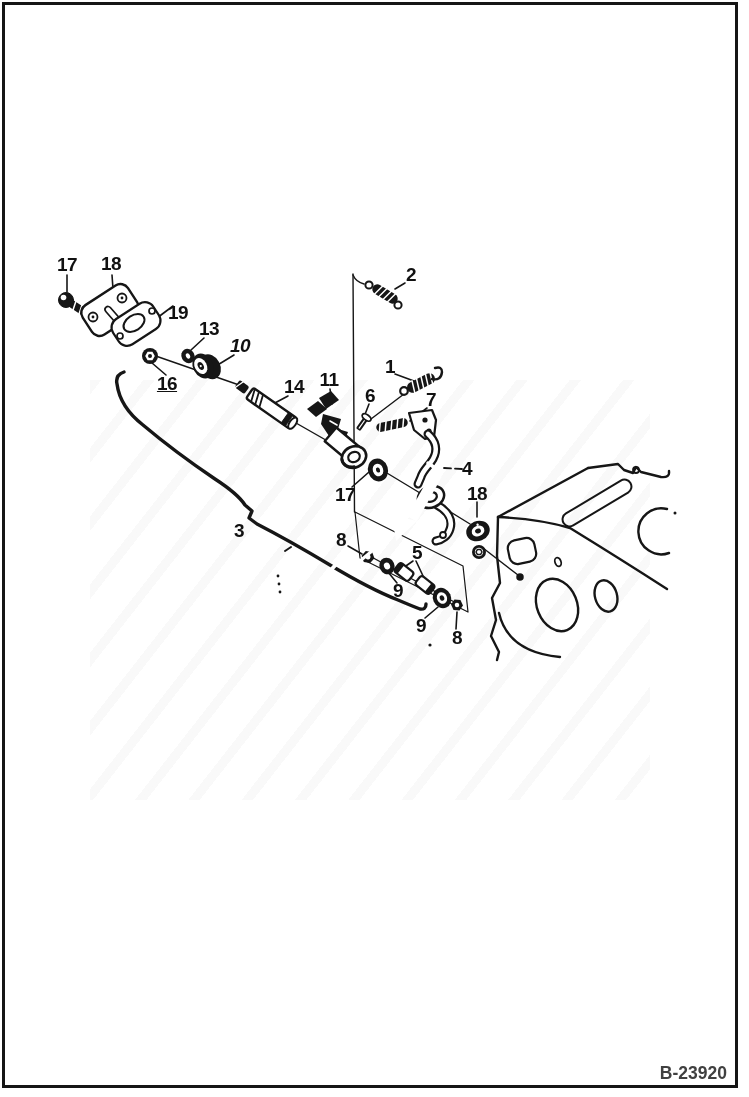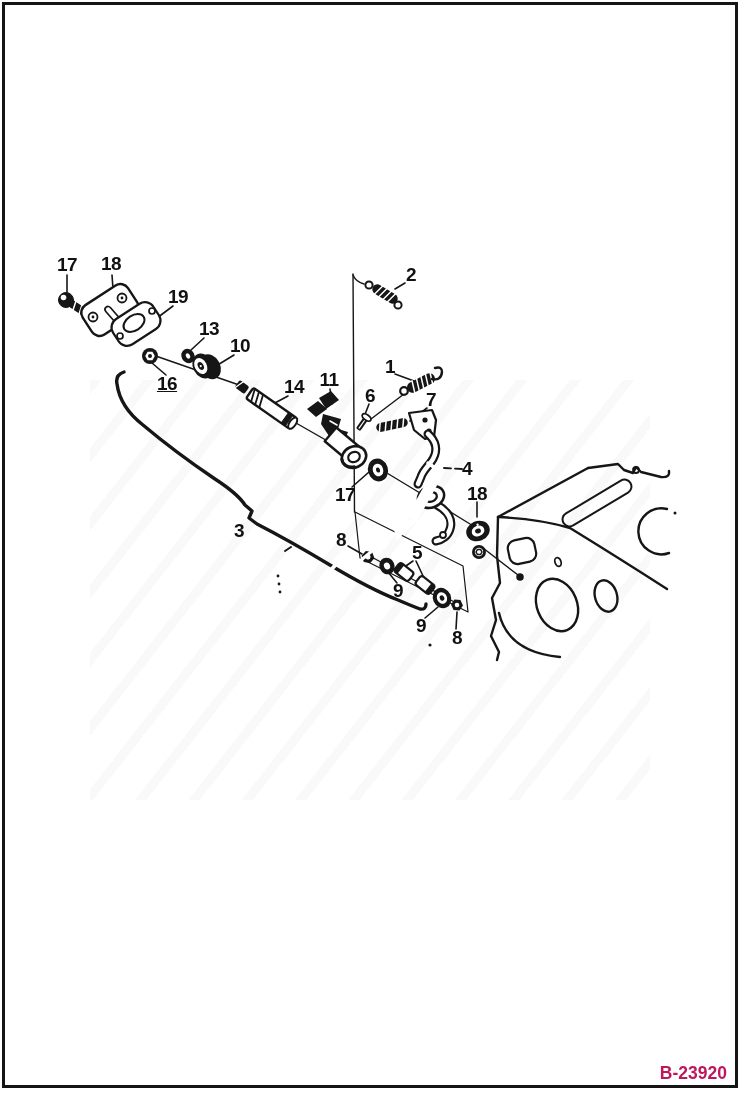--- a/index.html
+++ b/index.html
@@ -28,21 +28,21 @@
     color:#111;
     letter-spacing:-0.5px;
     white-space:nowrap;
   }
   .figcode{
     position:absolute;
     right:22px;top:1063px;
     font-family:"Liberation Sans", sans-serif;
     font-weight:bold;
     font-size:17.5px;
-    color:#be185d;
+    color:#404040;
   }
   .wm-streaks{
     position:absolute;left:90px;top:380px;width:560px;height:420px;
     background:repeating-linear-gradient(128deg,
       rgba(40,40,40,0.05) 0 9px,
       rgba(0,0,0,0) 9px 42px);
     transform:rotate(0deg);
     opacity:.55;
     pointer-events:none;
   }
@@ -291,23 +291,23 @@
       <polygon points="417,521 396,541 392,515" fill="#fff" stroke="none"></polygon>
       <path d="M330,571 L340,560" stroke-width="4"></path>
       <path d="M360,561 L372,551" stroke-width="3"></path>
       <path d="M428,463 L438,470" stroke-width="3.5"></path>
     </g>
   </svg>
 
   <div style="position:absolute;left:0;top:0;width:749px;height:1097px;">
       <span class="callout" style="left: 67px; top: 265px;">17</span>
       <span class="callout" style="left: 111px; top: 264px;">18</span>
-      <span class="callout" style="left: 178px; top: 297px;">19</span>
+      <span class="callout" style="left: 178px; top: 313px;">19</span>
       <span class="callout" style="left: 209px; top: 329px;">13</span>
-      <span class="callout" style="left: 240px; top: 346px;">10</span>
+      <span class="callout" style="left: 240px; top: 346px; font-style: italic;">10</span>
       <span class="callout" style="left: 167px; top: 384px; text-decoration: underline;">16</span>
       <span class="callout" style="left: 294px; top: 387px;">14</span>
       <span class="callout" style="left: 329px; top: 380px;">11</span>
       <span class="callout" style="left: 411px; top: 275px;">2</span>
       <span class="callout" style="left: 390px; top: 367px;">1</span>
       <span class="callout" style="left: 370px; top: 396px;">6</span>
       <span class="callout" style="left: 431px; top: 400px;">7</span>
       <span class="callout" style="left: 467px; top: 469px;">4</span>
       <span class="callout" style="left: 345px; top: 495px;">17</span>
       <span class="callout" style="left: 477px; top: 494px;">18</span>

